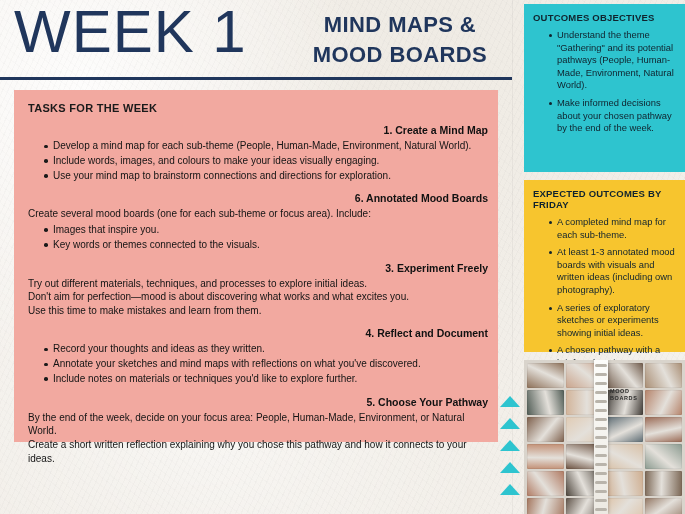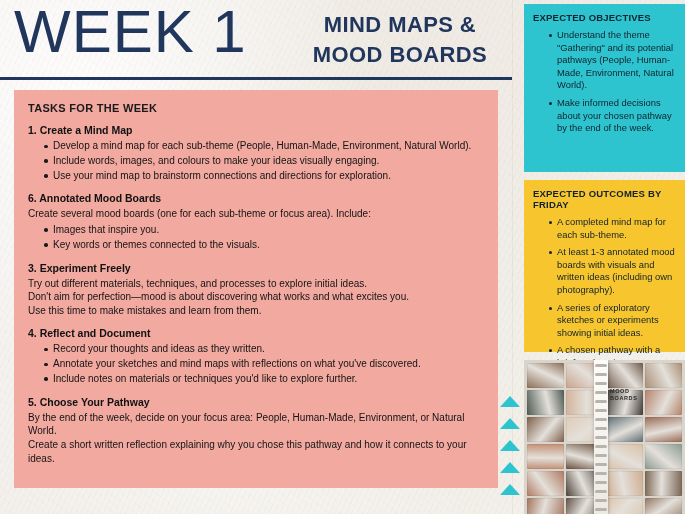--- a/index.html
+++ b/index.html
@@ -77,39 +77,40 @@
     height: 3px;
     background: #20365c;
   }
 
   
   .tasks-panel {
     position: absolute;
     left: 14px;
     top: 90px;
     width: 484px;
-    height: 398px;
+    height: 352px;
     background: #f2a9a0;
     padding: 12px 10px 0 14px;
     box-sizing: border-box;
     color: #1c1c1c;
   }
   .tasks-heading {
     font-size: 11px;
     font-weight: 700;
     letter-spacing: 0.3px;
     color: #1a1a1a;
     margin-bottom: 10px;
   }
   .task-block { margin-bottom: 10px; }
   .task-title {
     font-size: 10.5px;
     font-weight: 700;
     margin-bottom: 3px;
     color: #111;
+    text-align: right;
   }
   .task-line {
     font-size: 10px;
     line-height: 13.6px;
     color: #141414;
   }
   ul.bullets {
     margin: 2px 0 0 0;
     padding-left: 16px;
     list-style: none;
@@ -315,21 +316,21 @@
           <div class="task-title">5. Choose Your Pathway</div>
           <div class="task-line">By the end of the week, decide on your focus area: People, Human-Made, Environment, or Natural World.</div>
           <div class="task-line">Create a short written reflection explaining why you chose this pathway and how it connects to your ideas.</div>
         </div>
       </div>
   </div>
 
   <div class="right-col">
 
     <div class="card card-lo">
-      <div class="card-title">EXPECTED OBJECTIVES</div>
+      <div class="card-title">OUTCOMES OBJECTIVES</div>
       <ul class="bullets" id="lo-list">
           <li>Understand the theme "Gathering" and its potential pathways (People, Human-Made, Environment, Natural World).</li>
           <li>Make informed decisions about your chosen pathway by the end of the week.</li>
         </ul>
     </div>
 
     <div class="card card-eo">
       <div class="card-title">EXPECTED OUTCOMES BY FRIDAY</div>
       <ul class="bullets" id="eo-list">
           <li>A completed mind map for each sub-theme.</li>

